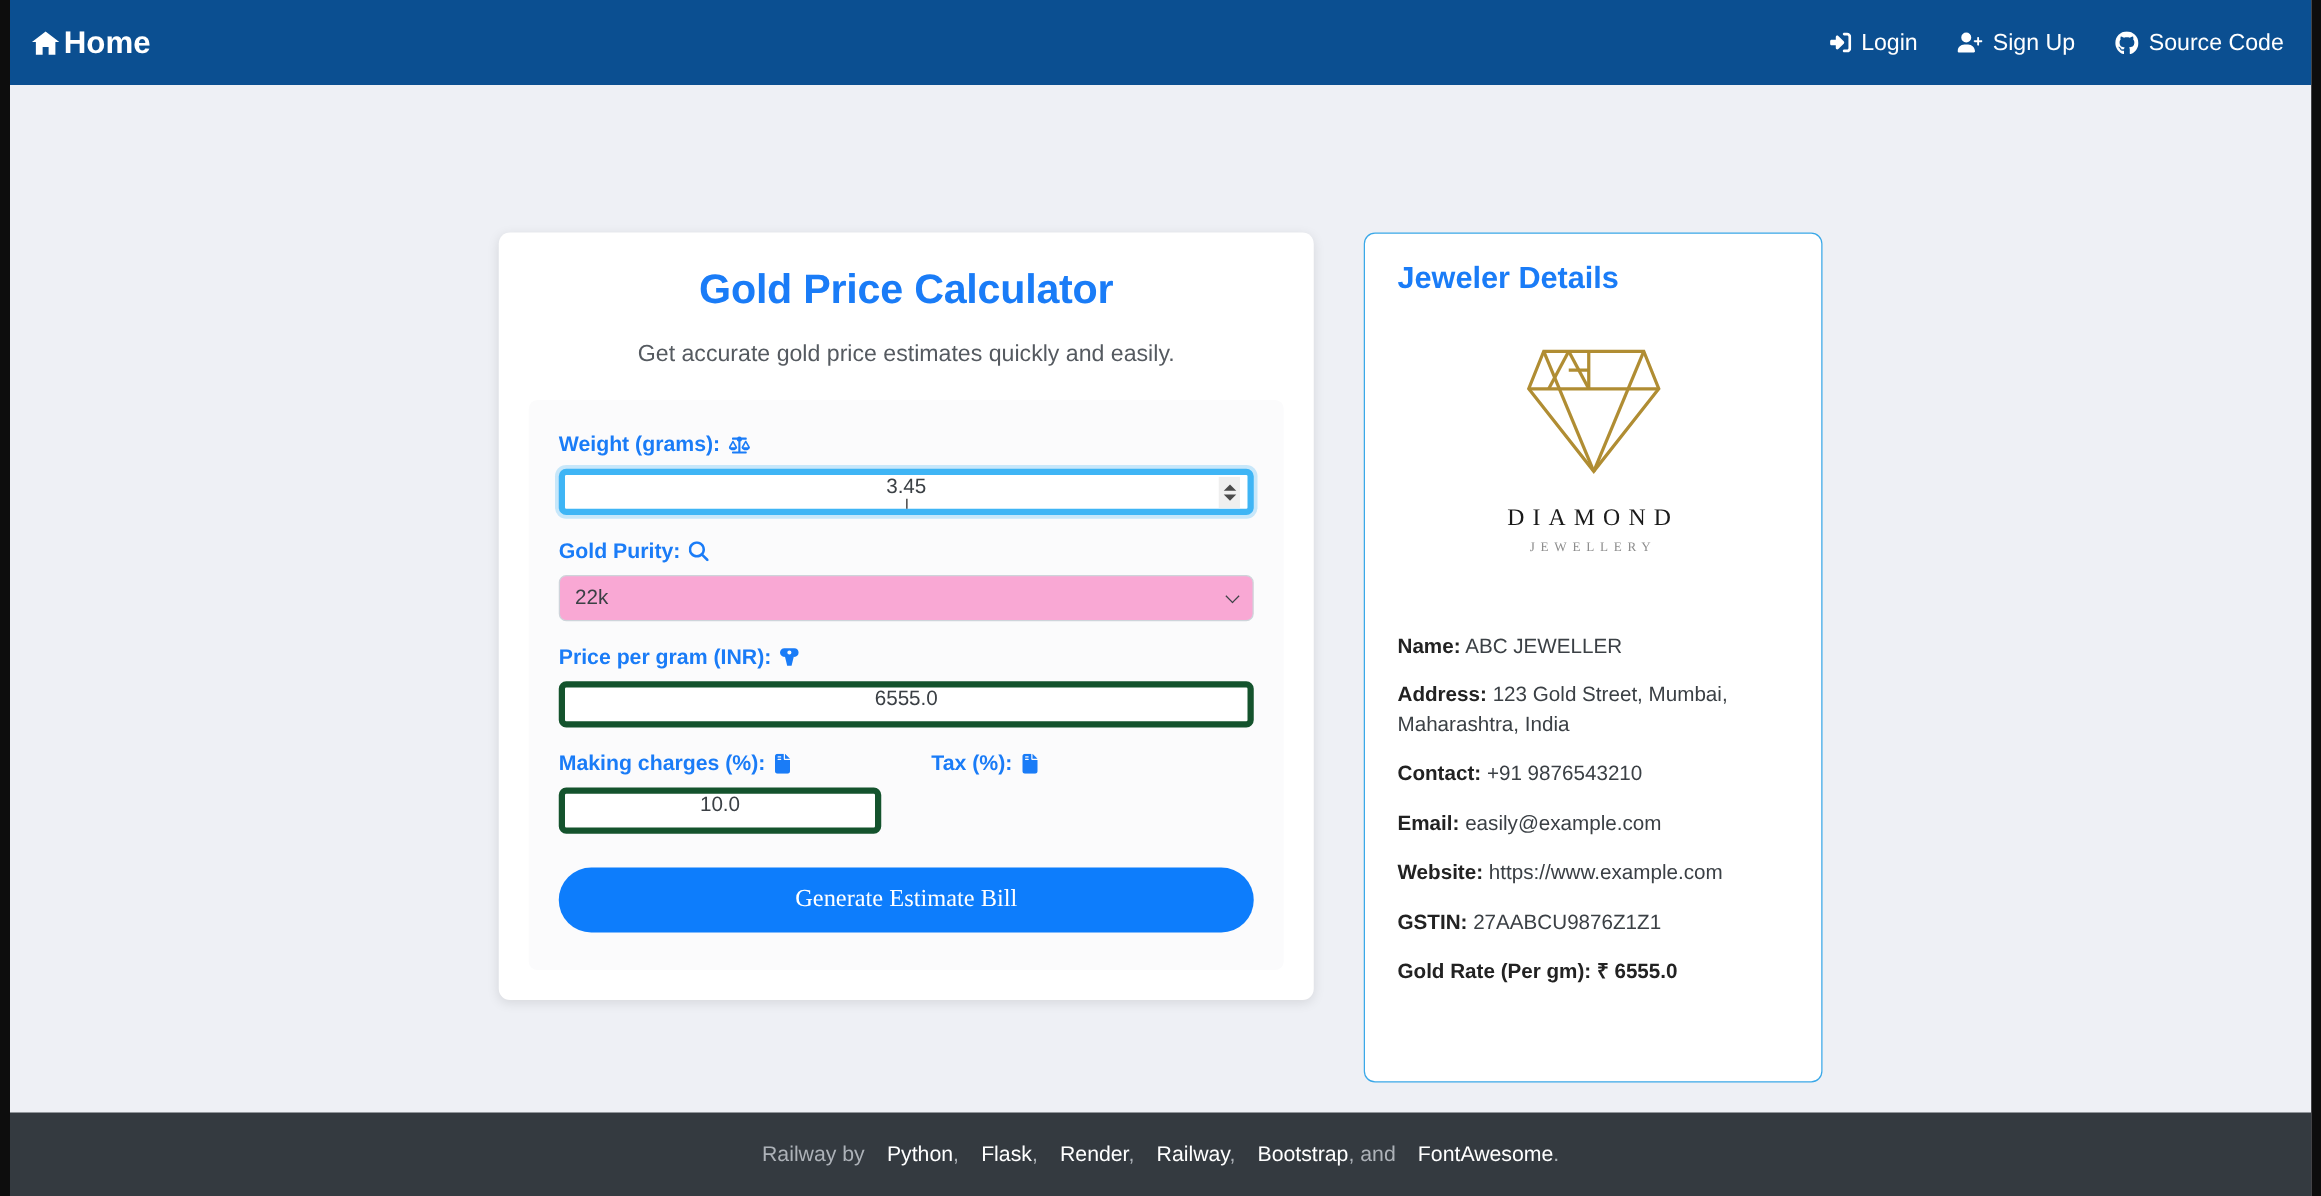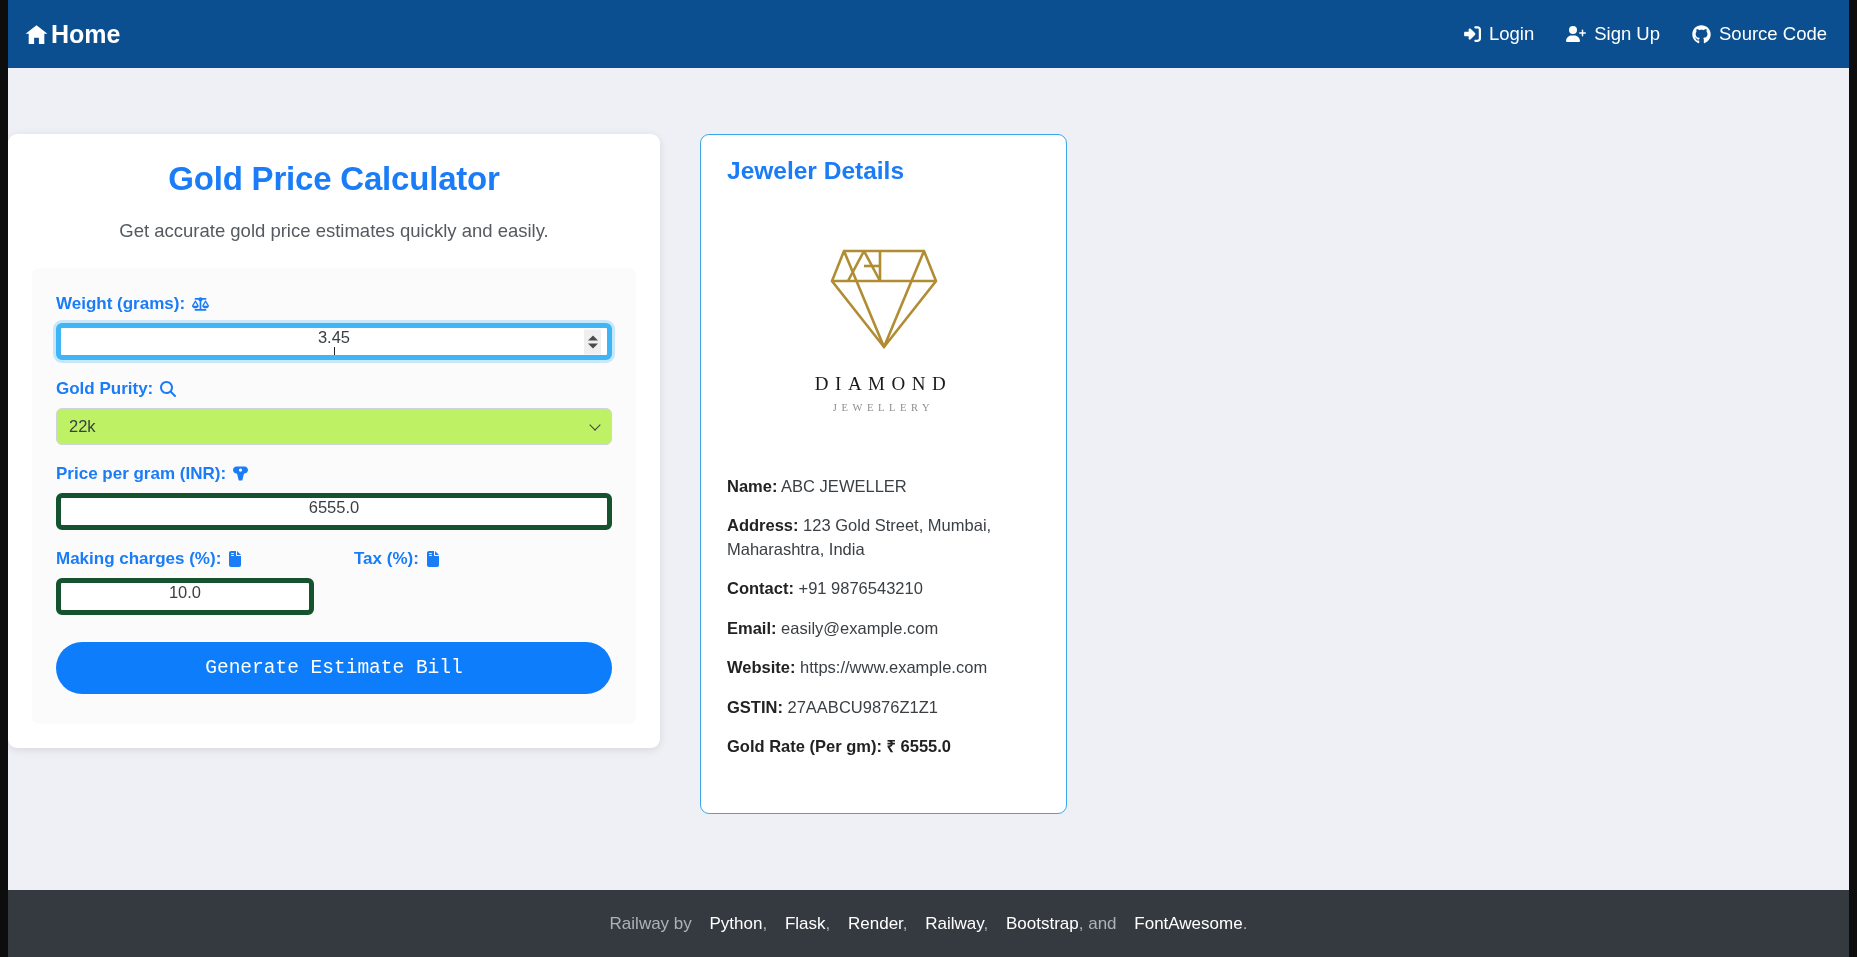--- a/index.html
+++ b/index.html
@@ -66,24 +66,24 @@
     line-height: 1;
     white-space: nowrap;
   }
   .nav-link svg { display: block; flex: 0 0 auto; }
 
   
   .main {
     flex: 1 1 auto;
     position: relative;
     display: flex;
-    justify-content: flex-start;
+    justify-content: center;
     align-items: flex-start;
     gap: 40px;
-    padding-top: 66px;
+    padding-top: 118px;
   }
 
   
   .calc-card {
     width: 652px;
     background: #ffffff;
     border-radius: 9px;
     box-shadow: 0 2px 9px rgba(0,0,0,0.10);
     padding: 26px 24px 24px 24px;
   }
@@ -167,21 +167,21 @@
     border-right: 5px solid transparent;
   }
   .spinner .up { border-bottom: 5px solid #4a4a4a; }
   .spinner .dn { border-top: 5px solid #4a4a4a; }
 
   .select-box {
     width: 100%;
     height: 37px;
     border: 1px solid #ced4da;
     border-radius: 6px;
-    background: #bef264;
+    background: #f9a8d4;
     color: #3b4045;
     font-size: 16.5px;
     padding: 0 30px 0 12px;
     display: flex;
     align-items: center;
     position: relative;
     cursor: pointer;
   }
   .select-box .chev {
     position: absolute;
@@ -204,41 +204,41 @@
 
   .generate-btn {
     display: block;
     width: 100%;
     height: 52px;
     margin-top: 27px;
     background: #0d7dfc;
     border: none;
     border-radius: 26px;
     color: #ffffff;
-    font-family: Liberation Mono, monospace;
+    font-family: Liberation Serif, serif;
     font-size: 19.5px;
     cursor: pointer;
     line-height: 52px;
     text-align: center;
   }
 
   
   .jeweler-card {
     width: 367px;
     background: #ffffff;
     border: 1.5px solid #3aa8e8;
     border-radius: 9px;
     padding: 22px 26px 26px 26px;
     min-height: 680px;
   }
   .jeweler-title {
     color: #1a7cf7;
     font-size: 24.5px;
     font-weight: bold;
-    margin-bottom: 58px;
+    margin-bottom: 36px;
   }
   .logo-wrap {
     display: flex;
     flex-direction: column;
     align-items: center;
     margin-bottom: 62px;
   }
   .logo-name {
     font-size: 19px;
     letter-spacing: 6.5px;

